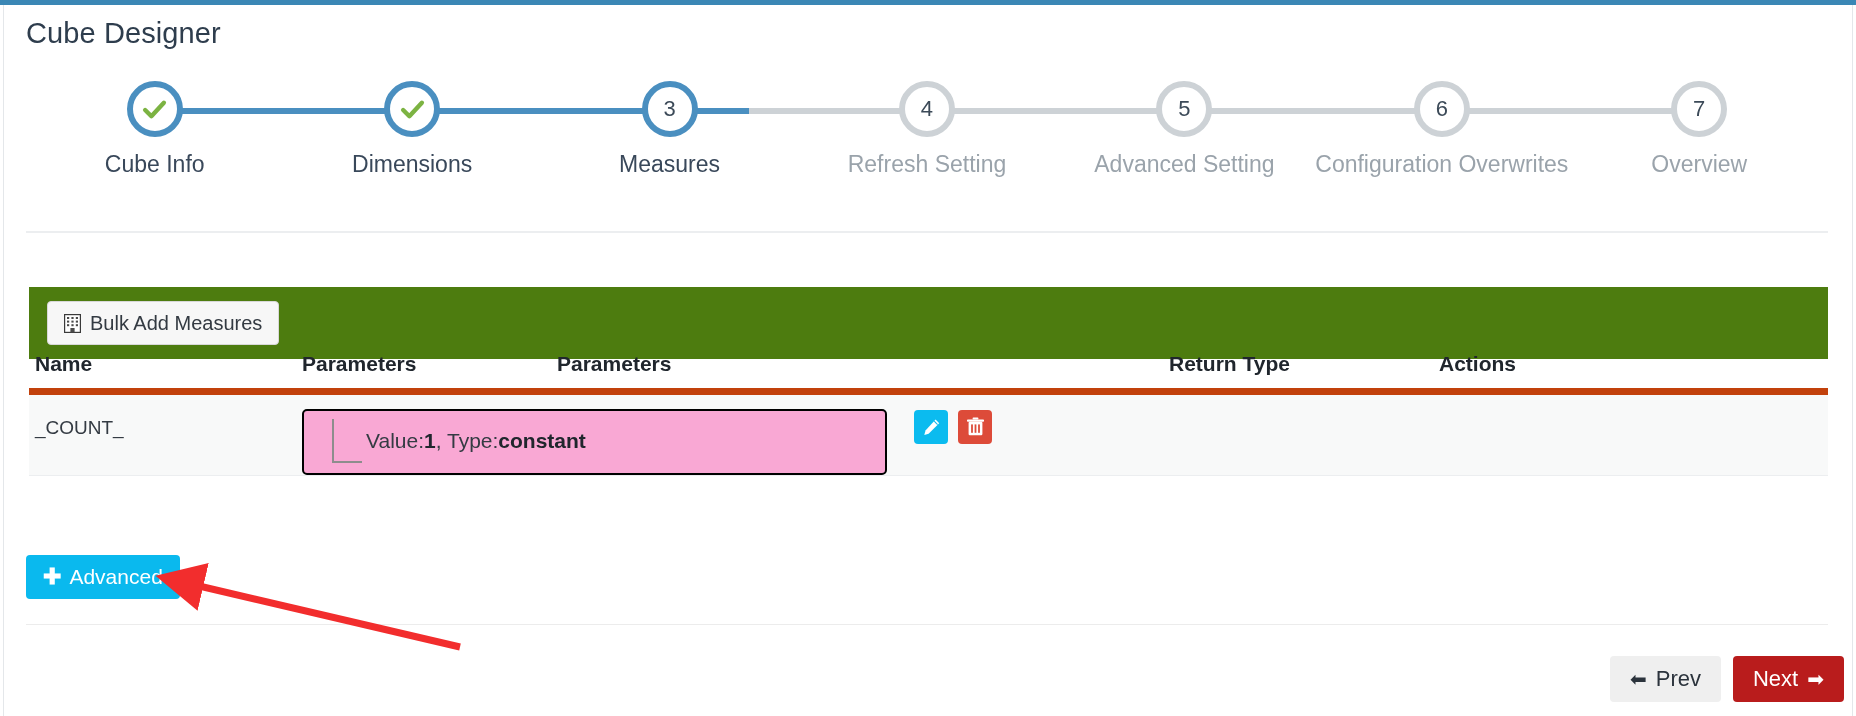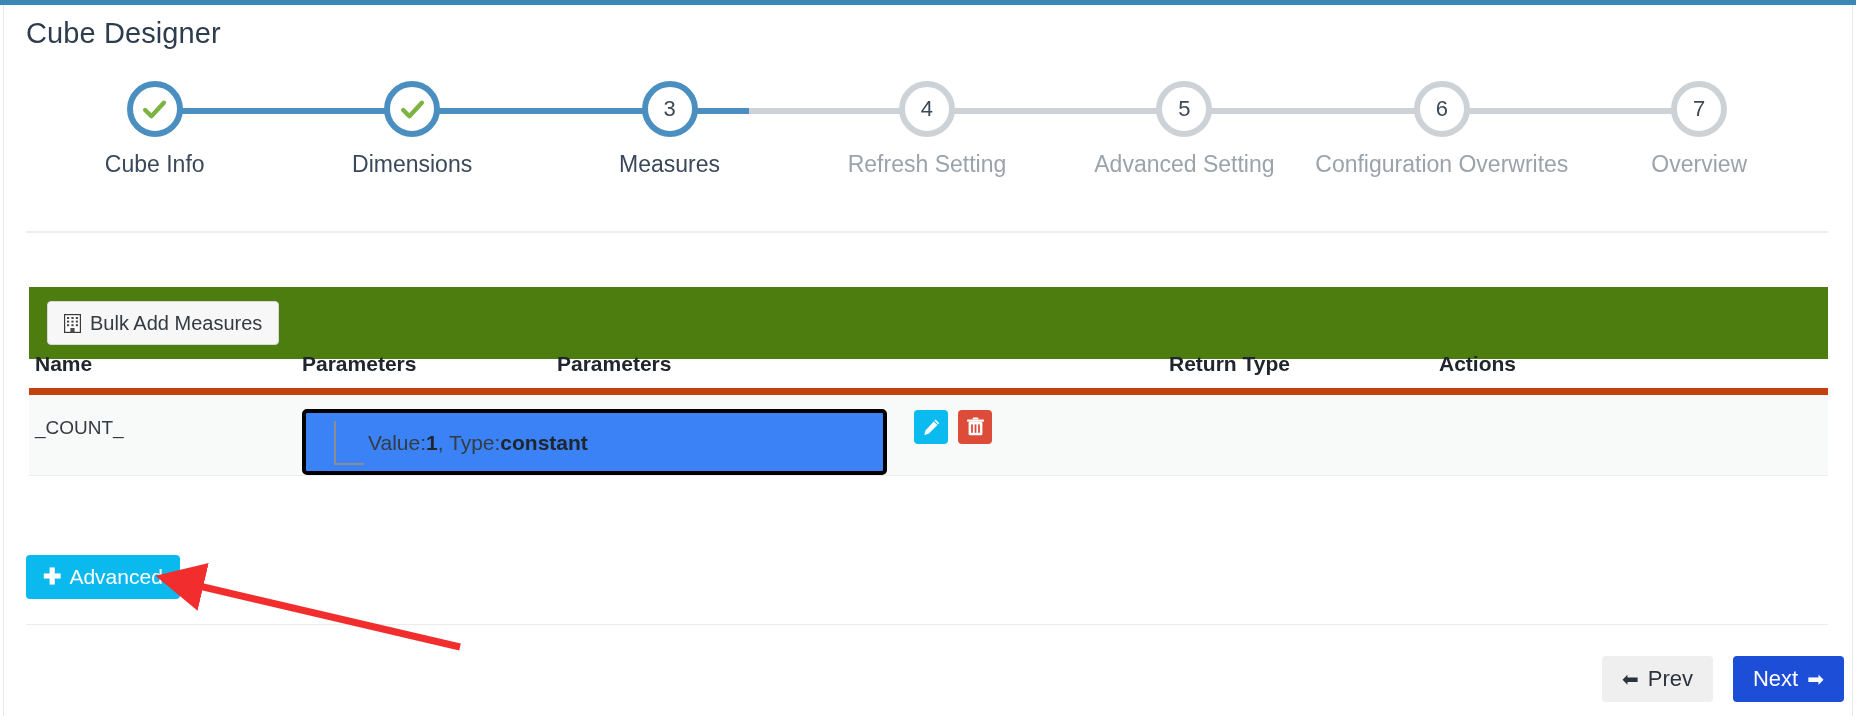--- a/index.html
+++ b/index.html
@@ -178,22 +178,22 @@
     padding-top: 22px;
   }
   .c-name.cell-text  { padding-left: 6px; }
 
   
   .param-box {
     margin-top: 14px;
     margin-left: 0px;
     width: 585px;
     min-height: 66px;
-    background: #3b82f6;
-    border: 4px solid #000000;
+    background: #f9a8d4;
+    border: 2px solid #000000;
     border-radius: 5px;
     position: relative;
   }
   .param-tree {
     position: absolute;
     left: 28px; top: 8px;
     width: 30px; height: 44px;
   }
   .param-tree .v {
     position: absolute;
@@ -279,21 +279,21 @@
     border-radius: 4px;
     border: none;
     font-size: 22px;
     display: inline-flex;
     align-items: center;
     gap: 9px;
     cursor: pointer;
     font-family: "Liberation Sans", sans-serif;
   }
   .btn-prev { background: #efefef; color: #2b333c; }
-  .btn-next { background: #1d4ed8; color: #ffffff; margin-left: 8px; }
+  .btn-next { background: #b91c1c; color: #ffffff; }
   .arrow-glyph { font-size: 20px; line-height: 1; }
 
   
   .annot {
     position: absolute;
     left: 0; top: 0;
     width: 1856px; height: 716px;
     pointer-events: none;
     z-index: 50;
   }

